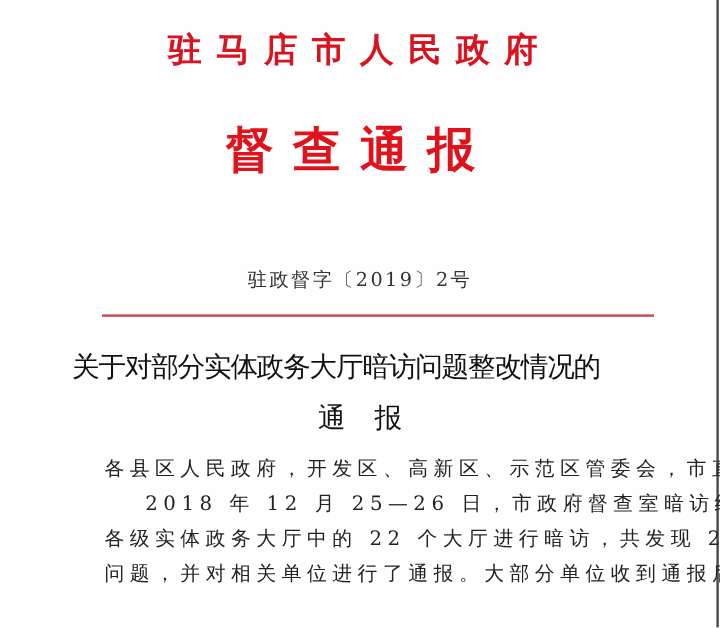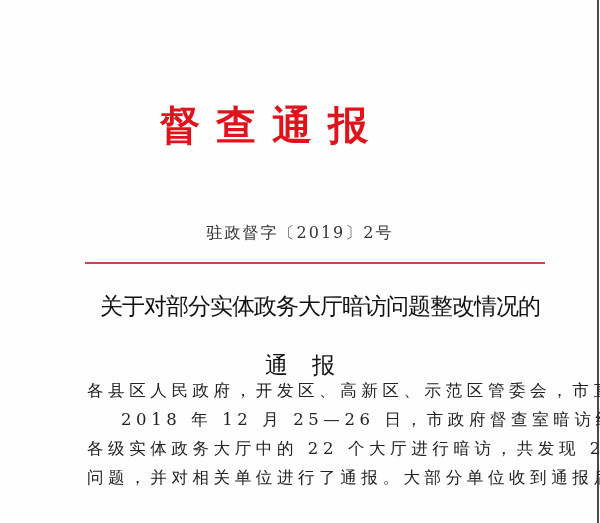--- a/index.html
+++ b/index.html
@@ -1,38 +1,39 @@
 <!DOCTYPE html>
 <html><head>
   <meta charset="utf-8">
   <style>
     html, body { margin:0; padding:0; }
     body { width:600px; height:523px; background:#ffffff; position:relative; overflow:hidden; }
     .page { position:absolute; left:0; top:0; width:600px; height:523px; background:#fefefe; }
     .edge { position:absolute; left:597px; top:0; width:2px; height:523px; background:#2a2a2a; opacity:.85; }
     .org { position:absolute; left:140px; top:22px; width:320px; text-align:center;
       font-family:"DejaVu Serif", serif; font-size:28px; font-weight:bold; color:#d7141f; letter-spacing:12px; white-space:nowrap; line-height:40px; }
-    .doctype { position:absolute; left:160px; top:97px; width:280px; text-align:left;
+    .doctype { position:absolute; left:160px; top:97px; width:280px; text-align:center;
       font-family:"DejaVu Serif", serif; font-size:40px; font-weight:bold; color:#e0121c; letter-spacing:16px; white-space:nowrap; line-height:56px; }
     .docno { position:absolute; left:150px; top:202px; width:300px; text-align:center;
       font-family:"DejaVu Serif", serif; font-size:16px; color:#333; letter-spacing:2px; white-space:nowrap; line-height:22px;margin-top:20px; }
     .rule { position:absolute; left:85px; top:262px; width:460px; height:2px; background:#c9474e; }
-    .title { position:absolute; left:60px; top:289px; width:480px; text-align:right;
+    .title { position:absolute; left:60px; top:289px; width:480px; text-align:left;
       font-family:"DejaVu Sans", sans-serif; font-size:23px; color:#111; white-space:nowrap; line-height:34px; letter-spacing:-1px; }
     .title2 { position:absolute; left:200px; top:332px; width:200px; text-align:center;
-      font-family:"DejaVu Sans", sans-serif; font-size:23px; color:#111; white-space:nowrap; line-height:34px; letter-spacing:24px; padding-left:24px; box-sizing:border-box;margin-top:16px; }
+      font-family:"DejaVu Sans", sans-serif; font-size:23px; color:#111; white-space:nowrap; line-height:34px; letter-spacing:24px; padding-left:24px; box-sizing:border-box; }
     .body { position:absolute; left:87px; top:376px; width:430px;
       font-family:"DejaVu Serif", serif; font-size:16.5px; color:#222; line-height:29px; }
     .line { white-space:nowrap; letter-spacing:4.6px; height:29px; }
     .indent { padding-left:34px; }
   </style>
 </head>
 <body>
 
 <div class="page">
+  <div class="org">驻马店市人民政府</div>
   <div class="doctype">督查通报</div>
   <div class="docno">驻政督字〔2019〕2号</div>
   <div class="rule"></div>
   <div class="title">关于对部分实体政务大厅暗访问题整改情况的</div>
   <div class="title2">通报</div>
   <div class="body">
     <div class="line">各县区人民政府，开发区、高新区、示范区管委会，市直</div>
     <div class="line indent">2018 年 12 月 25—26 日，市政府督查室暗访组对全市</div>
     <div class="line">各级实体政务大厅中的 22 个大厅进行暗访，共发现 25 处</div>
     <div class="line">问题，并对相关单位进行了通报。大部分单位收到通报后</div>

